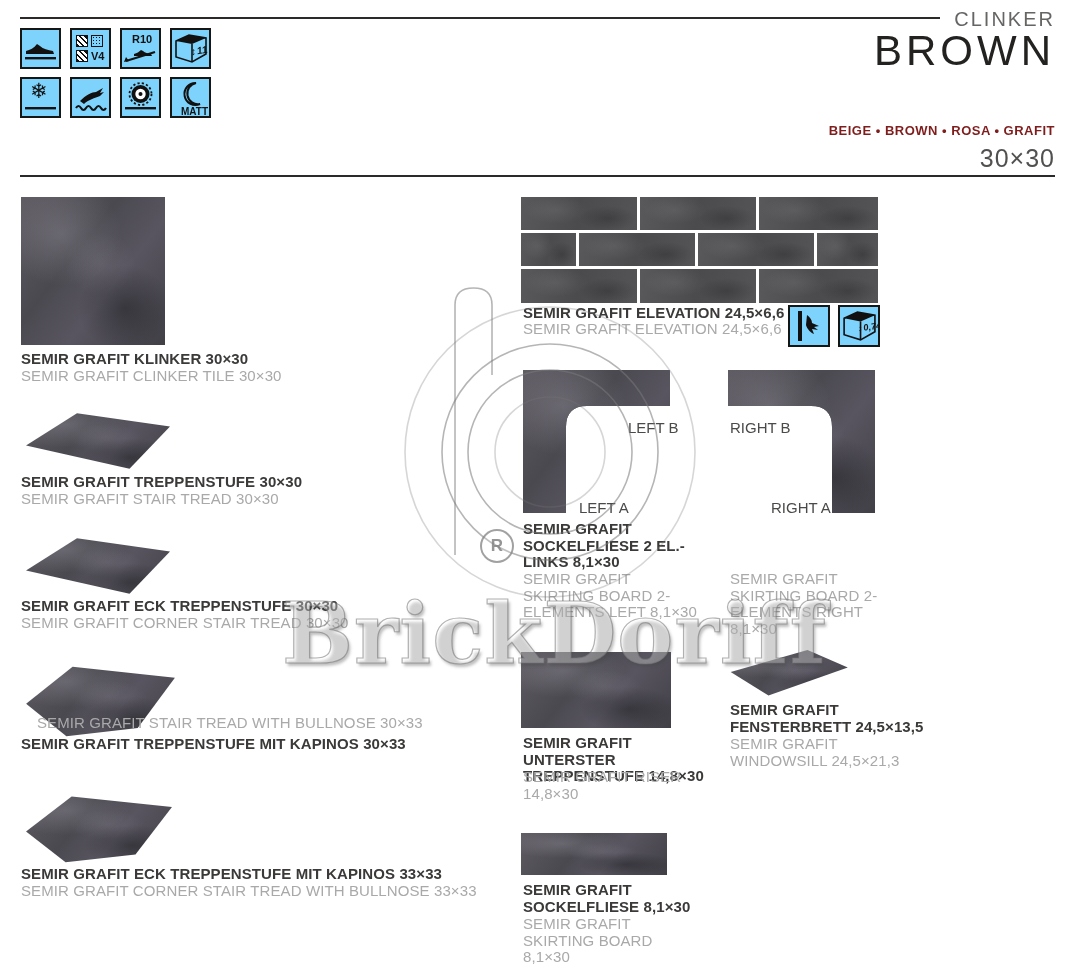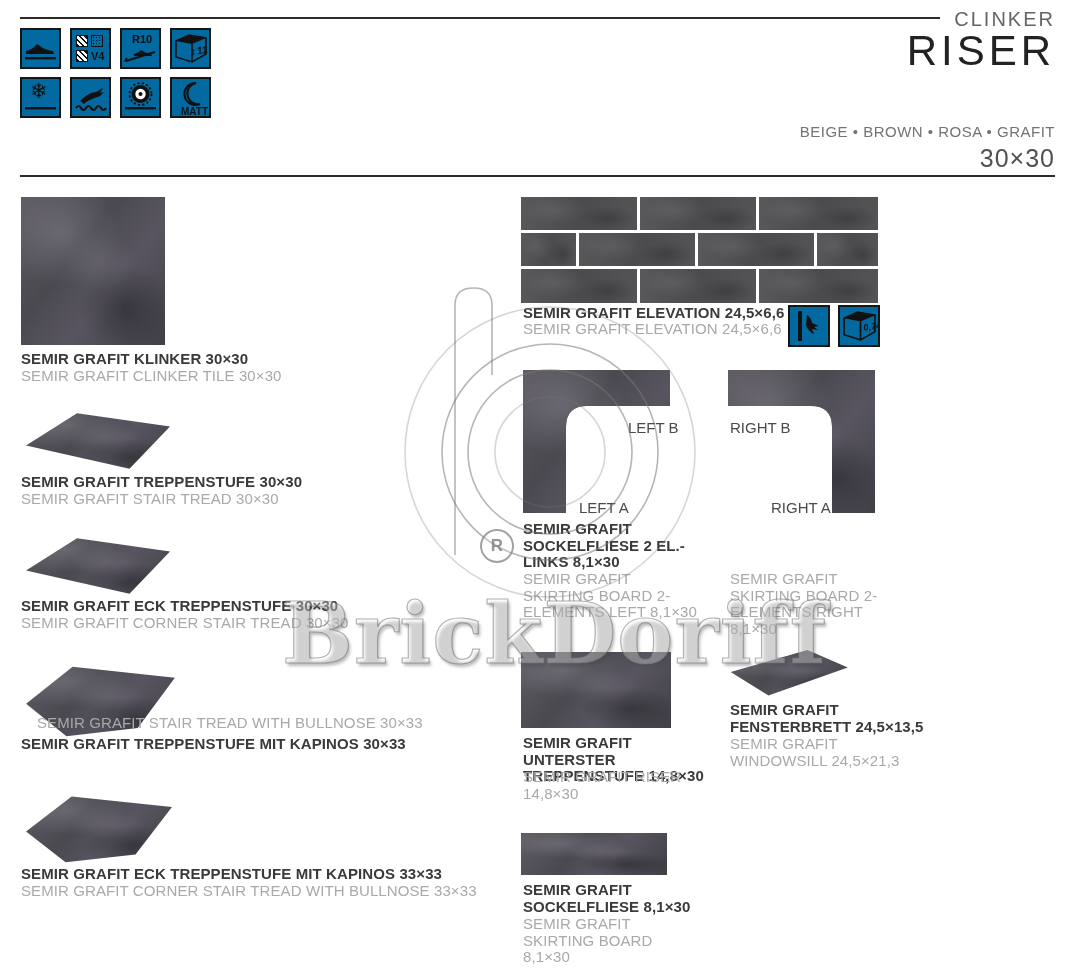--- a/index.html
+++ b/index.html
@@ -6,28 +6,28 @@
   #page{
     position:relative;width:1076px;height:968px;background:#fff;overflow:hidden;
     font-family:"Liberation Sans",sans-serif;
   }
   .abs{position:absolute;}
   .rule{background:#2b2a29;height:2px;}
 
   
   .collection{font-size:20px;letter-spacing:2px;color:#666564;font-weight:500;}
   .series{font-size:42px;letter-spacing:4px;color:#232221;font-weight:500;}
-  .colorline{font-size:15px;letter-spacing:.5px;color:#737373;font-weight:400;}
+  .colorline{font-size:13px;letter-spacing:.5px;color:#7f1d1d;font-weight:700;}
   .sizeline{font-size:25px;letter-spacing:1px;color:#525150;font-weight:500;}
   .right-align{text-align:right;}
 
   
   .iconbox{
     width:41px;height:41px;box-sizing:border-box;border:2px solid #161615;
-    background:#0369a1;position:absolute;overflow:hidden;
+    background:#7dd3fc;position:absolute;overflow:hidden;
   }
   .iconbox svg{position:absolute;left:0;top:0;}
   .icolabel{position:absolute;font-weight:700;color:#111;}
   .hatch{
     position:absolute;width:12px;height:12px;box-sizing:border-box;border:1px solid #111;
     background:repeating-linear-gradient(45deg,#111 0 1.5px,#fff 1.5px 4px);
   }
   .dots{
     position:absolute;width:12px;height:12px;box-sizing:border-box;border:1px solid #111;
     background:radial-gradient(#111 35%,transparent 36%) 0 0/3px 3px;
@@ -147,21 +147,21 @@
     </svg>
   </div>
   <div class="iconbox" style="left:170px;top:77px;">
     <svg width="37" height="37" viewBox="0 0 37 37">
       <path d="M24 4 a11 11 0 1 0 4 21 a9 9 0 1 1 -4 -21 z" fill="none" stroke="#111" stroke-width="2"></path>
     </svg>
     <span class="icolabel" style="left:9px;top:27px;font-size:10px;">MATT</span>
   </div>
 
   <div class="abs right-align collection" style="right:21px;top:8px;width:300px;">CLINKER</div>
-  <div class="abs right-align series" style="right:21px;top:27px;width:500px;">RISER</div>
+  <div class="abs right-align series" style="right:21px;top:27px;width:500px;">BROWN</div>
   <div class="abs right-align colorline" style="right:21px;top:123px;width:500px;">BEIGE • BROWN • ROSA • GRAFIT</div>
   <div class="abs right-align sizeline" style="right:21px;top:144px;width:300px;">30×30</div>
 
   <div class="abs tex" style="left:21px;top:197px;width:144px;height:148px;"></div>
   <div class="abs lbl-de" style="left:21px;top:351px;width:480px;">SEMIR GRAFIT KLINKER 30×30</div>
   <div class="abs lbl-en" style="left:21px;top:368px;width:480px;">SEMIR GRAFIT CLINKER TILE 30×30</div>
 
   <div class="abs tex tread" style="left:23px;top:408px;width:150px;height:66px;"></div>
   <div class="abs lbl-de" style="left:21px;top:474px;width:480px;">SEMIR GRAFIT TREPPENSTUFE 30×30</div>
   <div class="abs lbl-en" style="left:21px;top:491px;width:480px;">SEMIR GRAFIT STAIR TREAD 30×30</div>

